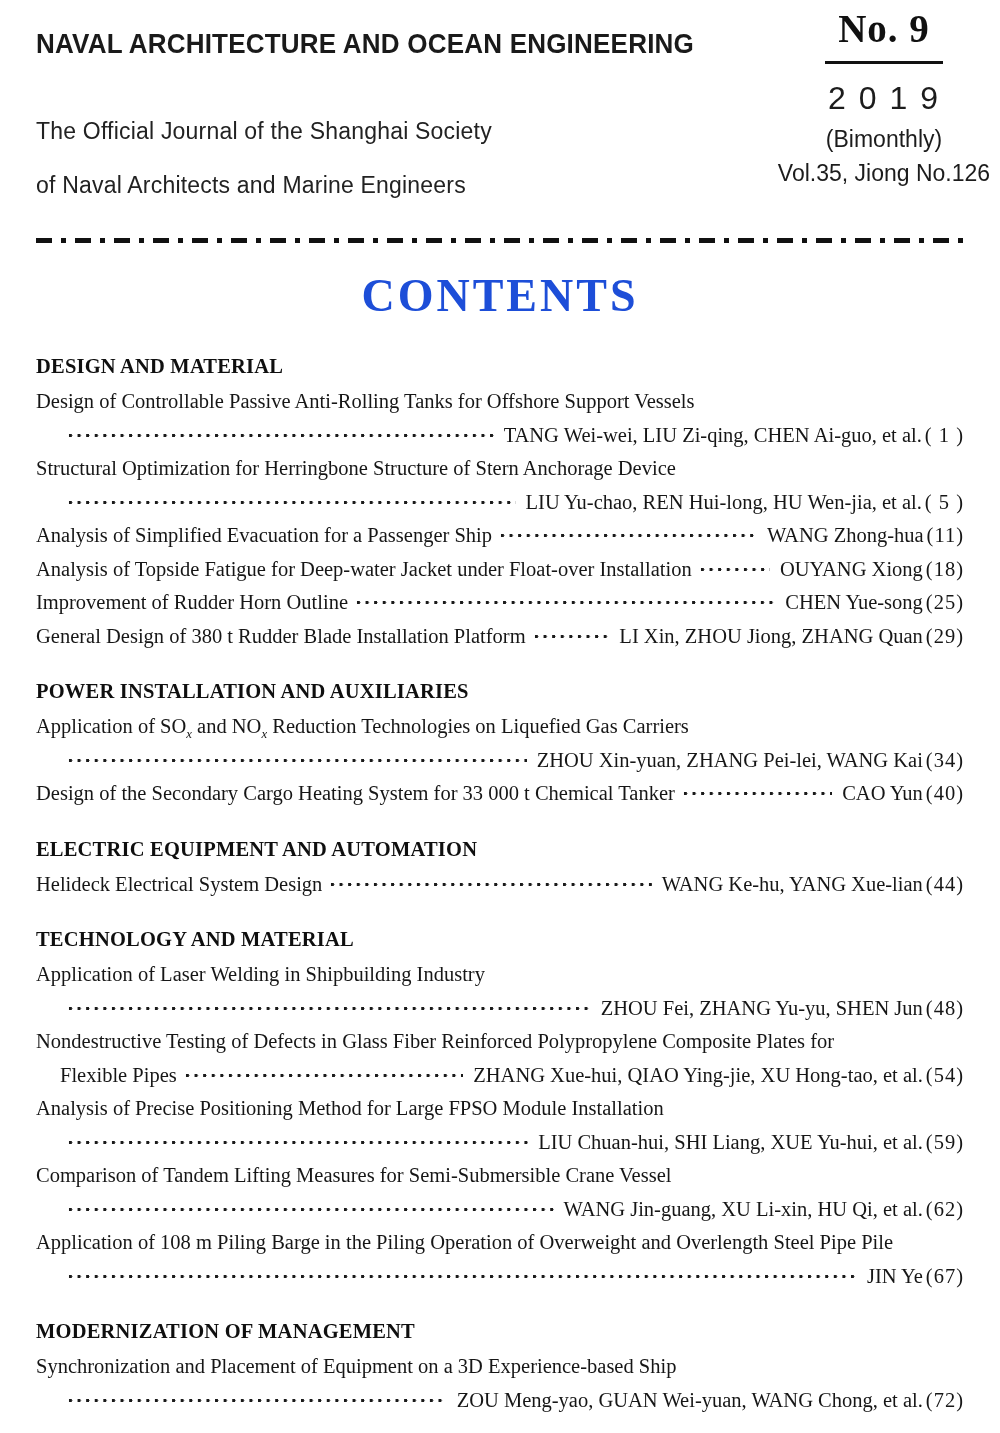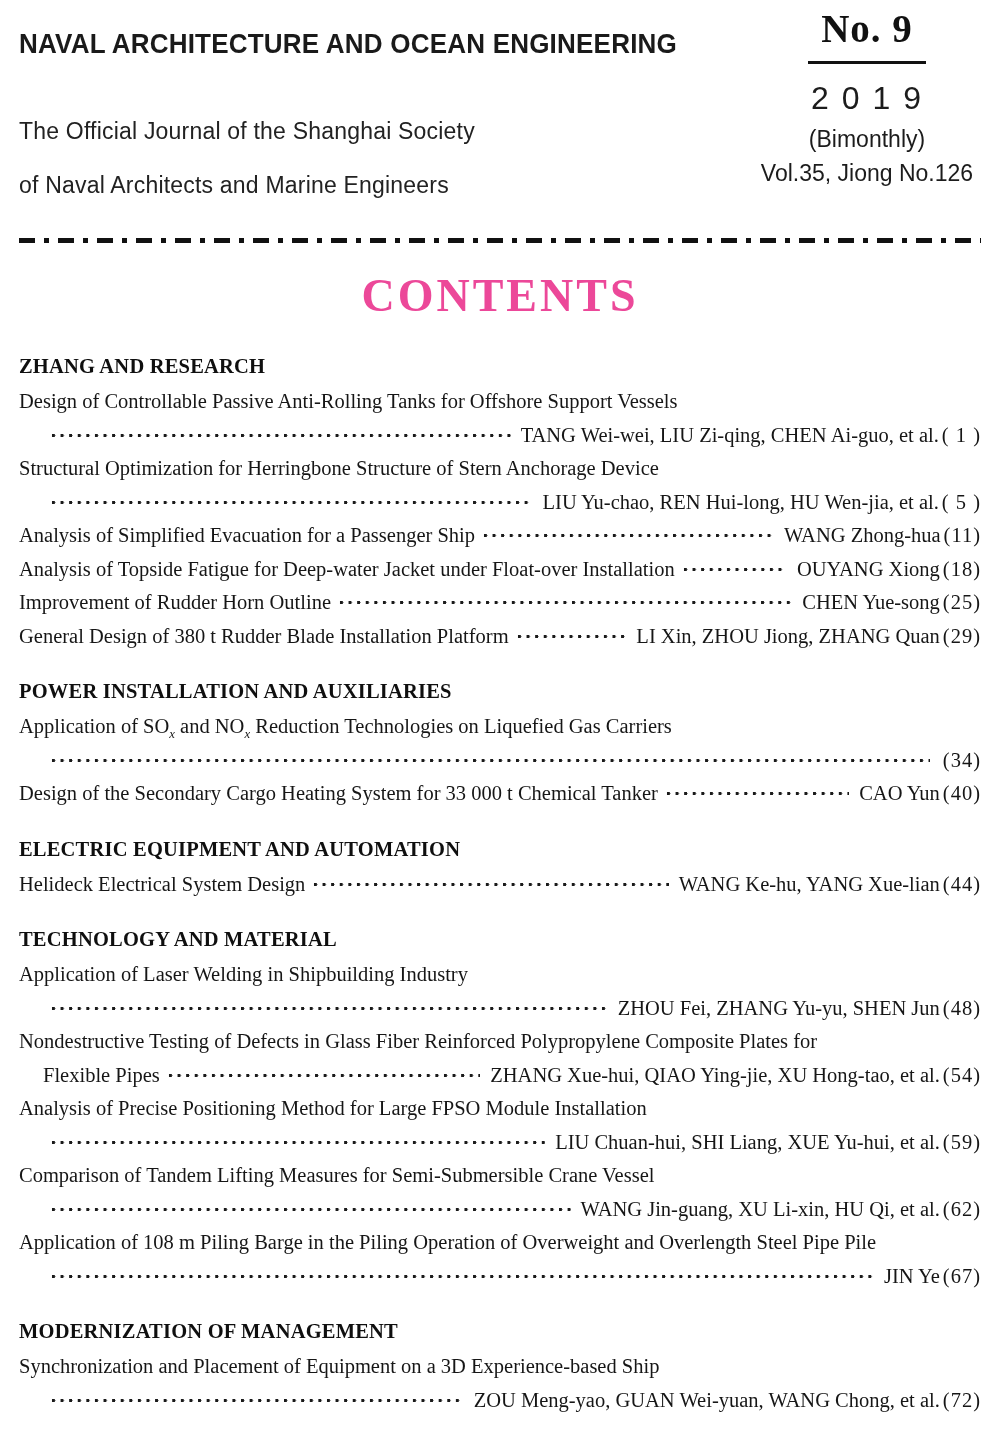--- a/index.html
+++ b/index.html
@@ -1,20 +1,20 @@
 <!DOCTYPE html>
 <html><head>
 <meta charset="utf-8">
 <style>
   html,body{margin:0;padding:0;}
   body{
     width:1000px;height:1433px;background:#ffffff;color:#141414;
     font-family:"Liberation Serif", serif;overflow:hidden;position:relative;
   }
-  .page{padding:0 19px;}
+  .page{padding:0 36px;}
 
   
   .header{position:relative;height:238px;}
   .j-title{
     position:absolute;left:0;top:28px;
     font-family:"Liberation Sans", sans-serif;font-weight:bold;font-size:28px;
     letter-spacing:0.2px;transform:scaleX(0.93);transform-origin:left center;
     white-space:nowrap;color:#1a1a1a;
   }
   .j-sub{
@@ -44,21 +44,21 @@
     background:repeating-linear-gradient(to right,
       #111 0px, #111 16px,
       transparent 16px, transparent 25px,
       #111 25px, #111 30px,
       transparent 30px, transparent 39px);
   }
 
   
   .contents-title{
     text-align:center;font-weight:bold;font-size:46px;letter-spacing:3px;
-    margin-top:26px;color:#ec4899;
+    margin-top:26px;color:#1d4ed8;
   }
   .toc{margin-top:18px;}
   .section-heading{
     font-weight:bold;font-size:20.5px;letter-spacing:0.2px;color:#0f0f0f;
     margin:24px 0 5px 0;line-height:28px;white-space:nowrap;
   }
   .toc .section:first-child .section-heading{margin-top:30px;}
   .line{
     display:flex;align-items:center;line-height:33.5px;font-size:20.5px;
     white-space:nowrap;color:#161616;
@@ -93,21 +93,21 @@
       <div class="issue-vol">Vol.35, Jiong No.126</div>
     </div>
   </div>
 
   <div class="divider"></div>
 
   <div class="contents-title">CONTENTS</div>
 
   <div class="toc" id="toc">
       <div class="section">
-        <div class="section-heading">ZHANG AND RESEARCH</div>
+        <div class="section-heading">DESIGN AND MATERIAL</div>
         <div class="line">
           <span class="title-seg">Design of Controllable Passive Anti-Rolling Tanks for Offshore Support Vessels</span>
         </div>
         <div class="line">
           <span class="indent"></span>
           <span class="leader"></span>
           <span class="authors">TANG Wei-wei, LIU Zi-qing, CHEN Ai-guo, et al.</span>
           <span class="pageno">( 1 )</span>
         </div>
         <div class="line">
@@ -145,20 +145,21 @@
         </div>
       </div>
       <div class="section">
         <div class="section-heading">POWER INSTALLATION AND AUXILIARIES</div>
         <div class="line">
           <span class="title-seg">Application of SO<sub>x</sub> and NO<sub>x</sub> Reduction Technologies on Liquefied Gas Carriers</span>
         </div>
         <div class="line">
           <span class="indent"></span>
           <span class="leader"></span>
+          <span class="authors">ZHOU Xin-yuan, ZHANG Pei-lei, WANG Kai</span>
           <span class="pageno">(34)</span>
         </div>
         <div class="line">
           <span class="title-seg">Design of the Secondary Cargo Heating System for 33 000 t Chemical Tanker</span>
           <span class="leader"></span>
           <span class="authors">CAO Yun</span>
           <span class="pageno">(40)</span>
         </div>
       </div>
       <div class="section">

